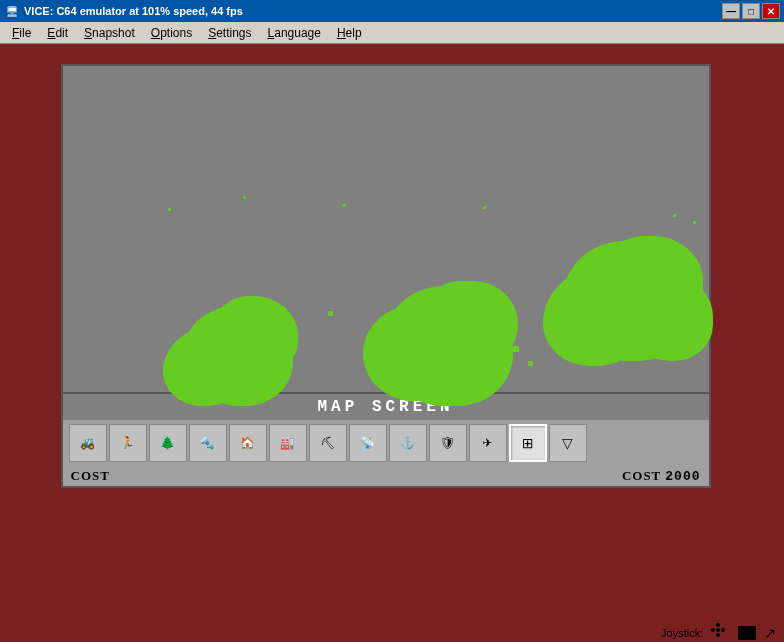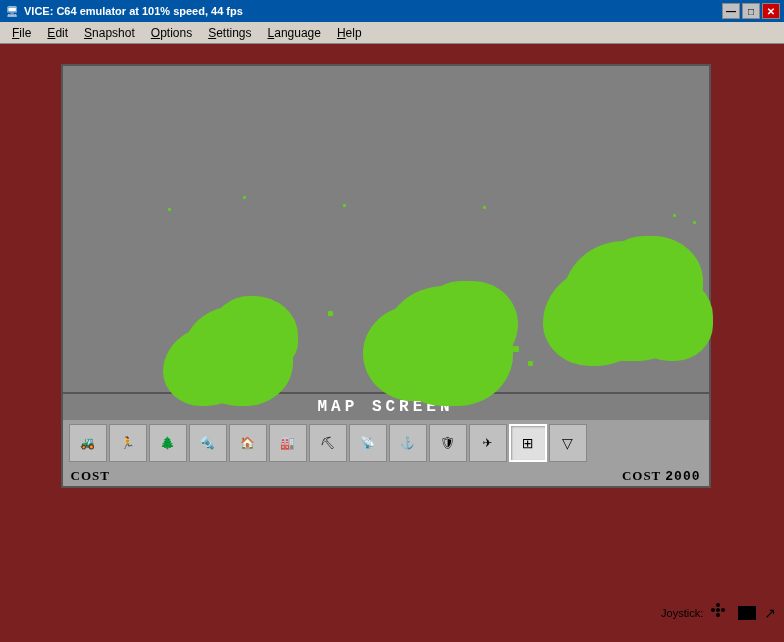--- a/index.html
+++ b/index.html
@@ -188,21 +188,21 @@
       font-family: 'Courier New', monospace;
       font-size: 13px;
       font-weight: bold;
       color: black;
       letter-spacing: 1px;
     }
 
     
     #status-bar {
       position: absolute;
-      bottom: 20px;
+      bottom: 0;
       right: 8px;
       display: flex;
       align-items: center;
       gap: 8px;
       color: black;
       font-size: 11px;
     }
 
     .joystick-label {
       font-size: 11px;

